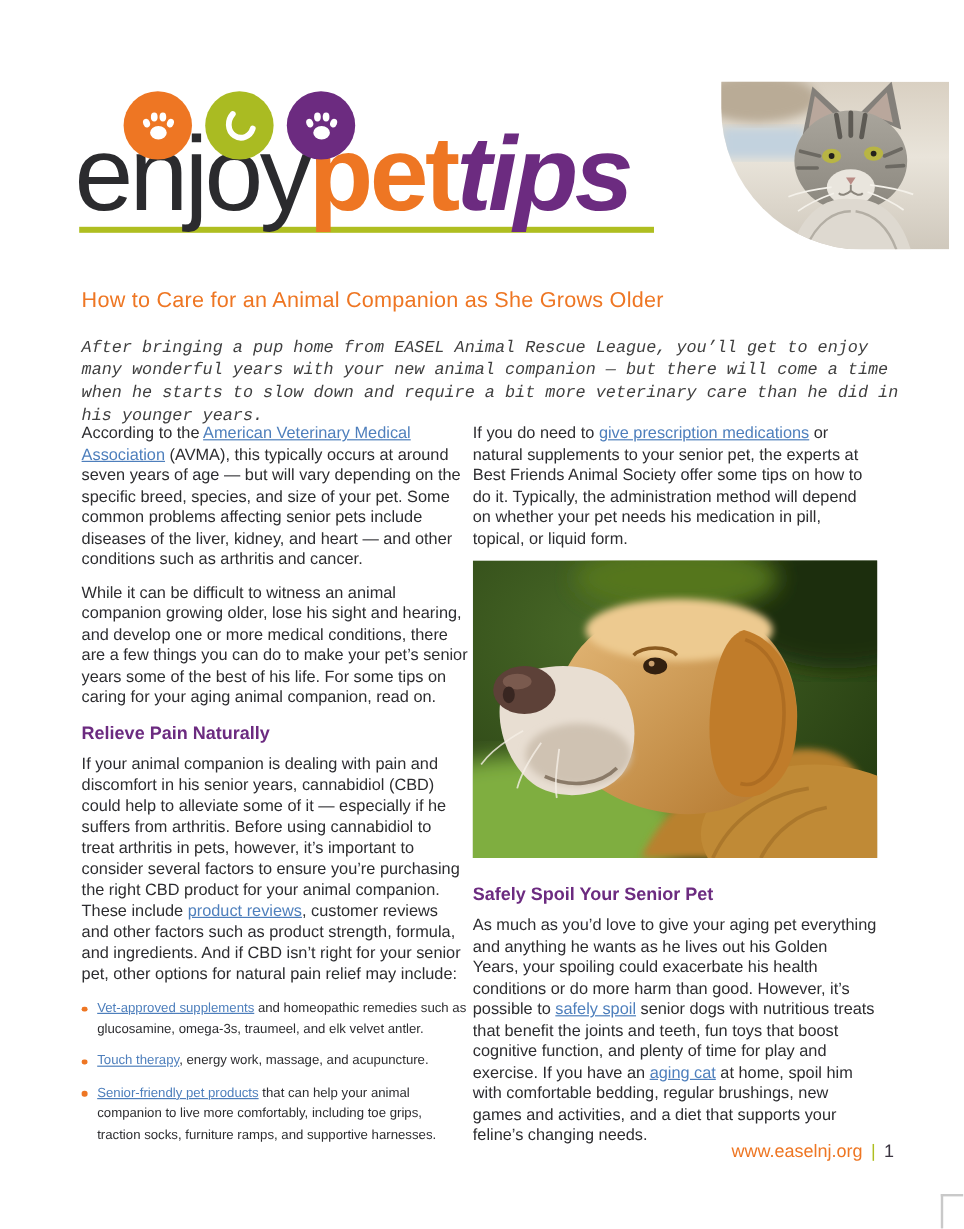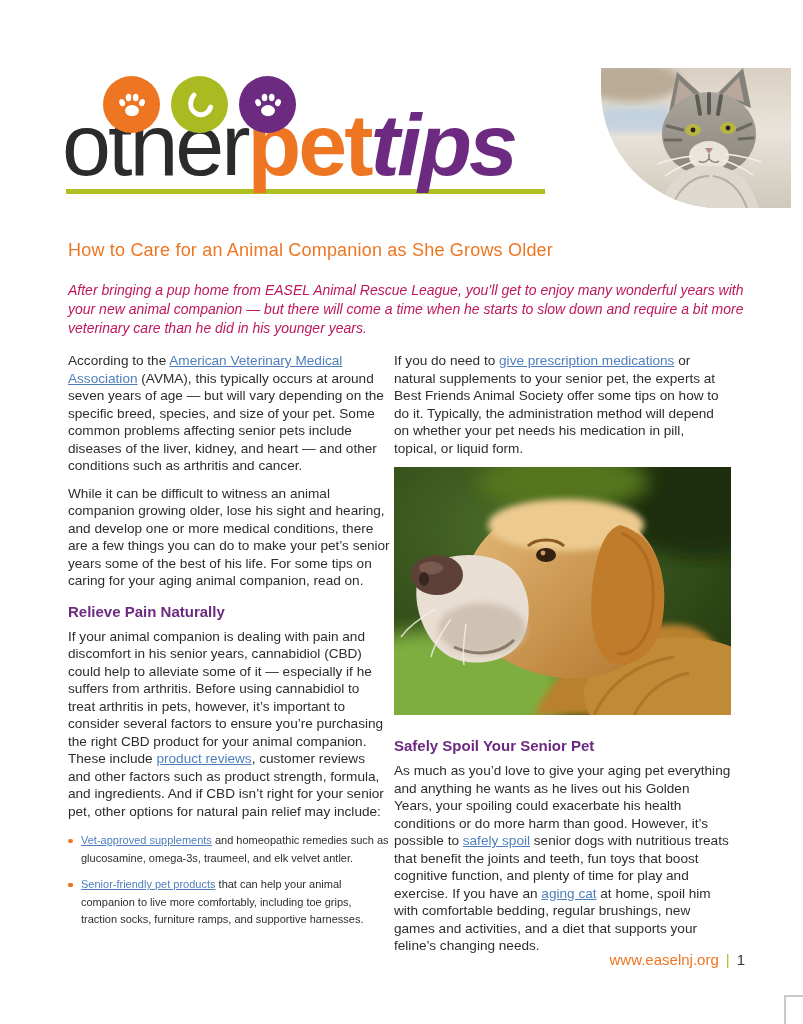--- a/index.html
+++ b/index.html
@@ -28,21 +28,21 @@
     border-bottom-left-radius:118px; overflow:hidden; z-index:3;
   }
   .cat-photo svg { display:block; width:100%; height:100%; }
   
   .article-title {
     position:absolute; left:68px; top:240px; width:690px;
     font-size:18px; font-weight:400; color:#EE7623; letter-spacing:0.2px;
   }
   .article-intro {
     position:absolute; left:68px; top:281px; width:692px;
-    font-size:14px; font-style:italic; color:#be185d; line-height:19px;
+    font-size:14px; font-style:italic; color:#404040; line-height:19px;font-family:Liberation Mono, monospace;
   }
   
   .columns { position:absolute; left:68px; top:352px; width:677px; display:flex; gap:4px; }
   .col-left  { width:322px; }
   .col-right { width:337px; }
   .columns p { font-size:13.6px; line-height:17.5px; margin-bottom:10px; }
   .section-heading { font-size:15px; font-weight:700; color:#6C2B80; margin:13px 0 8px; }
   .link { color:#4E7FBC; text-decoration:underline; cursor:pointer; }
   ul.bullets { list-style:none; margin-top:12px; }
   ul.bullets li { position:relative; padding-left:13px; margin-bottom:9px; font-size:11px; line-height:17.5px; }
@@ -84,21 +84,21 @@
         <ellipse cx="4.6" cy="10.2" rx="2.1" ry="2.7" transform="rotate(-22 4.6 10.2)"></ellipse>
         <ellipse cx="9.4" cy="6.4" rx="2.1" ry="2.8"></ellipse>
         <ellipse cx="14.8" cy="6.4" rx="2.1" ry="2.8"></ellipse>
         <ellipse cx="19.5" cy="10.2" rx="2.1" ry="2.7" transform="rotate(22 19.5 10.2)"></ellipse>
       </svg>
     </div>
   </div>
 
   <div class="logo-underline"></div>
   <div class="logo-text">
-    <span class="w-easel">other</span><span class="w-pet">pet</span><span class="w-tips">tips</span>
+    <span class="w-easel">enjoy</span><span class="w-pet">pet</span><span class="w-tips">tips</span>
   </div>
 
   <div class="cat-photo">
     <svg viewBox="0 0 190 140" preserveAspectRatio="none">
       <defs>
         <linearGradient id="catbg" x1="0" y1="0" x2="0" y2="1">
           <stop offset="0" stop-color="#d9d0c2"></stop>
             <stop offset="0.45" stop-color="#e9e4da"></stop>
             <stop offset="1" stop-color="#cfc8bc"></stop>
         </linearGradient>
@@ -145,21 +145,21 @@
   <p class="article-intro">After bringing a pup home from EASEL Animal Rescue League, you’ll get to enjoy many wonderful years with your new animal companion — but there will come a time when he starts to slow down and require a bit more veterinary care than he did in his younger years.</p>
 
   <div class="columns">
     <div class="col-left">
       <p><span>According to the </span><a class="link" href="#">American Veterinary Medical Association</a><span> (AVMA), this typically occurs at around seven years of age — but will vary depending on the specific breed, species, and size of your pet. Some common problems affecting senior pets include diseases of the liver, kidney, and heart — and other conditions such as arthritis and cancer.</span></p>
       <p><span>While it can be difficult to witness an animal companion growing older, lose his sight and hearing, and develop one or more medical conditions, there are a few things you can do to make your pet’s senior years some of the best of his life. For some tips on caring for your aging animal companion, read on.</span></p>
       <h2 class="section-heading">Relieve Pain Naturally</h2>
       <p><span>If your animal companion is dealing with pain and discomfort in his senior years, cannabidiol (CBD) could help to alleviate some of it — especially if he suffers from arthritis. Before using cannabidiol to treat arthritis in pets, however, it’s important to consider several factors to ensure you’re purchasing the right CBD product for your animal companion. These include </span><a class="link" href="#">product reviews</a><span>, customer reviews and other factors such as product strength, formula, and ingredients. And if CBD isn’t right for your senior pet, other options for natural pain relief may include:</span></p>
       <ul class="bullets">
         <li><span class="bullet-dot"></span><span><a class="link" href="#">Vet-approved supplements</a><span> and homeopathic remedies such as glucosamine, omega-3s, traumeel, and elk velvet antler.</span></span></li>
-        <li><span class="bullet-dot"></span></li>
+        <li><span class="bullet-dot"></span><span><a class="link" href="#">Touch therapy</a><span>, energy work, massage, and acupuncture.</span></span></li>
         <li><span class="bullet-dot"></span><span><a class="link" href="#">Senior-friendly pet products</a><span> that can help your animal companion to live more comfortably, including toe grips, traction socks, furniture ramps, and supportive harnesses.</span></span></li>
       </ul>
     </div>
 
     <div class="col-right">
       <p><span>If you do need to </span><a class="link" href="#">give prescription medications</a><span> or natural supplements to your senior pet, the experts at Best Friends Animal Society offer some tips on how to do it. Typically, the administration method will depend on whether your pet needs his medication in pill, topical, or liquid form.</span></p>
 
       <div class="dog-photo">
         <svg viewBox="0 0 337 248" preserveAspectRatio="none">
           <defs>

